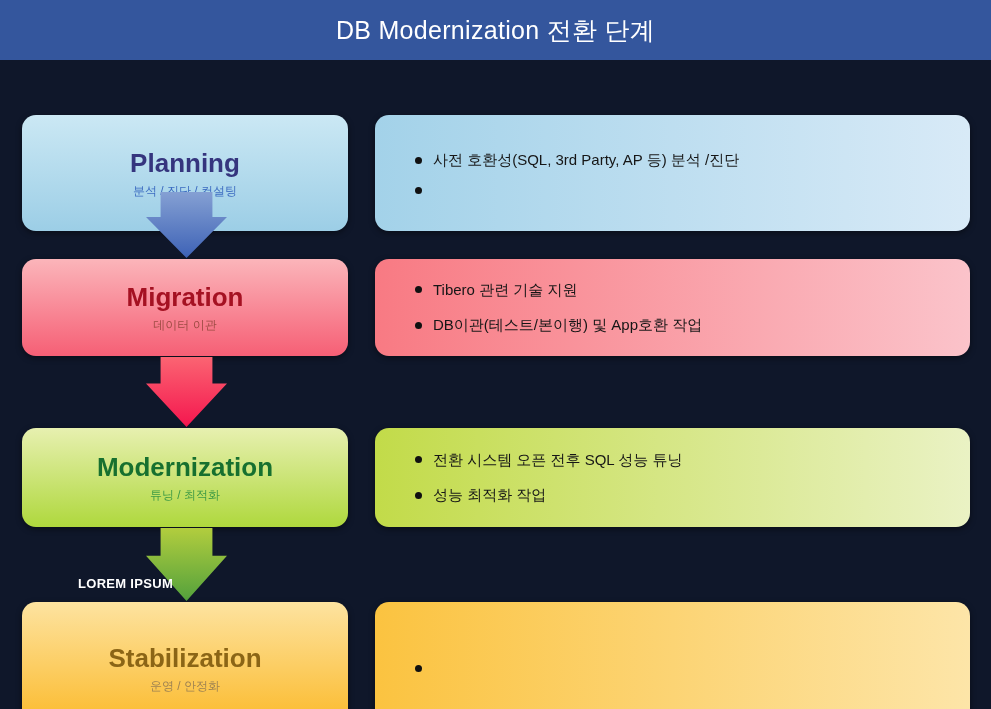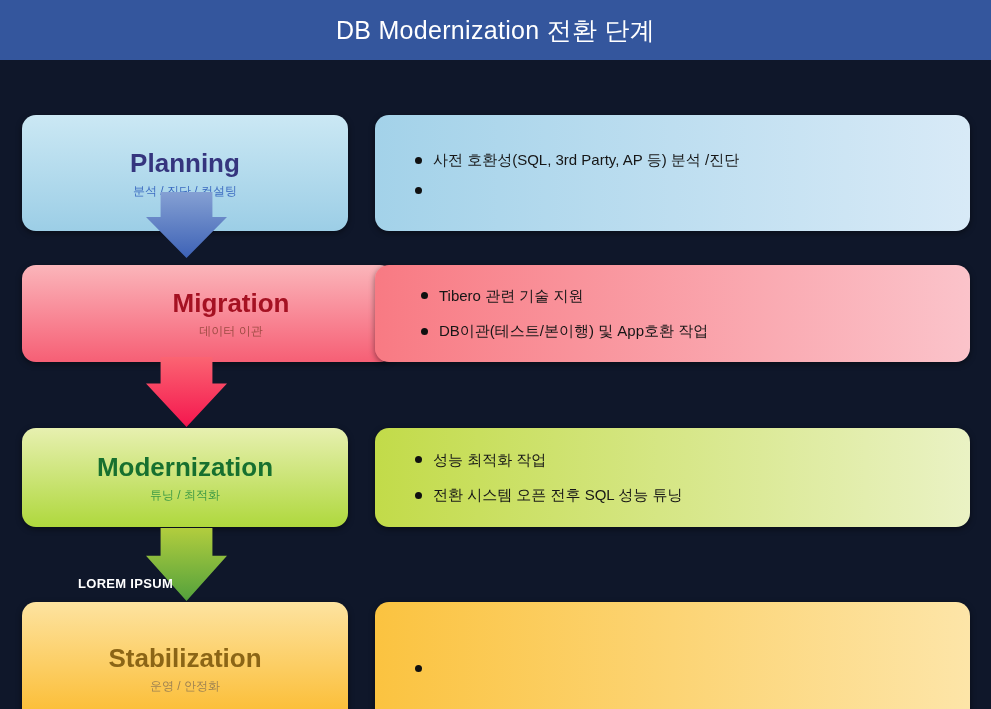--- a/index.html
+++ b/index.html
@@ -74,21 +74,21 @@
   }
   .arrow {
     position: absolute;
     left: 146px;
     width: 81px;
     background: linear-gradient(180deg, var(--arrow-top), var(--arrow-bottom));
     clip-path: polygon(18% 0, 82% 0, 82% 38%, 100% 38%, 50% 100%, 0 38%, 18% 38%);
   }
   
   .row1 { top: 95px;  height: 116px; margin-top: 20px; }
-  .row2 { top: 265px; height: 97px; padding-left: 46px; }
+  .row2 { top: 259px; height: 97px; }
   .row3 { top: 428px; height: 99px; }
   .row4 { top: 602px; height: 132px; }
   .arrow1 { top: 192px; height: 66px; }
   .arrow2 { top: 357px; height: 70px; }
   .arrow3 { top: 528px; height: 73px; }
   .lorem {
     position: absolute;
     left: 78px; top: 576px;
     color: #ffffff;
     font-size: 13px;
@@ -138,25 +138,25 @@
   </div>
   <div class="arrow arrow2" style="--title: #A51122; --subtitle: #9D4B43; --panel-top: #FBB5BA; --panel-bottom: #F65F75; --desc-left: #F87A83; --desc-right: #FBC3CA; --arrow-top: #FB6472; --arrow-bottom: #F4164E;"></div>
 
   <div class="stage-box row3" style="--title: #17702F; --subtitle: #3F9B45; --panel-top: #E7F0B0; --panel-bottom: #AFD83D; --desc-left: #C2DB49; --desc-right: #EAF2C4; --arrow-top: #B2CD3E; --arrow-bottom: #53A13C;">
     <div class="stage-title">Modernization</div>
     <div class="stage-sub">튜닝 / 최적화</div>
   </div>
   <div class="desc-box row3" style="--title: #17702F; --subtitle: #3F9B45; --panel-top: #E7F0B0; --panel-bottom: #AFD83D; --desc-left: #C2DB49; --desc-right: #EAF2C4; --arrow-top: #B2CD3E; --arrow-bottom: #53A13C;">
     <div class="bullet">
       <span class="dot"></span>
-      <span>성능 최적화 작업</span>
+      <span>전환 시스템 오픈 전후 SQL 성능 튜닝</span>
     </div>
     <div class="bullet">
       <span class="dot"></span>
-      <span>전환 시스템 오픈 전후 SQL 성능 튜닝</span>
+      <span>성능 최적화 작업</span>
     </div>
   </div>
   <div class="arrow arrow3" style="--title: #17702F; --subtitle: #3F9B45; --panel-top: #E7F0B0; --panel-bottom: #AFD83D; --desc-left: #C2DB49; --desc-right: #EAF2C4; --arrow-top: #B2CD3E; --arrow-bottom: #53A13C;"></div>
 
   <div class="lorem">LOREM IPSUM</div>
 
   <div class="stage-box row4" style="--title: #8B6516; --subtitle: #9F8352; --panel-top: #FDE3A0; --panel-bottom: #FBB723; --desc-left: #FBC340; --desc-right: #FDE5A8;">
     <div class="stage-title">Stabilization</div>
     <div class="stage-sub">운영 / 안정화</div>
   </div>

